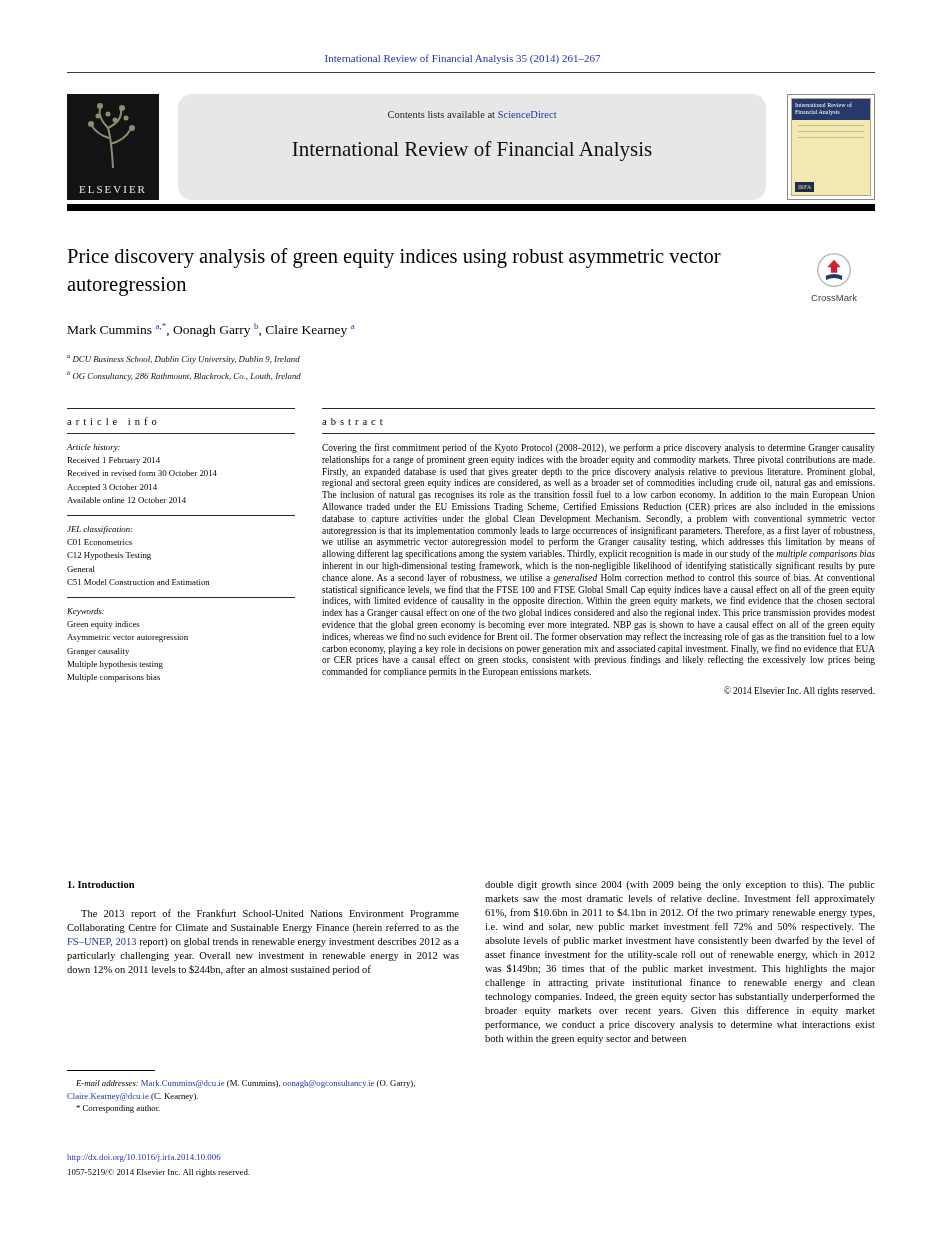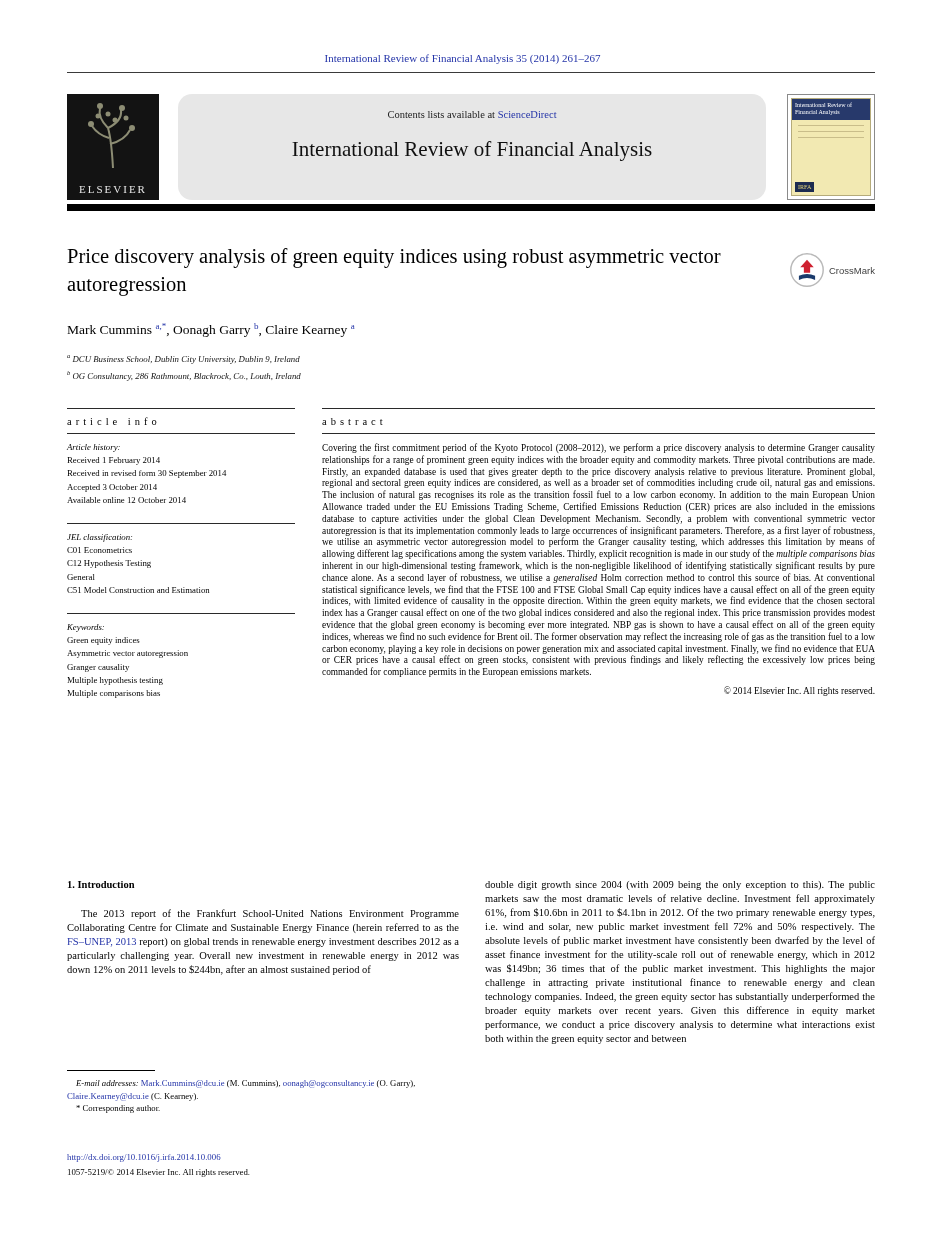--- a/index.html
+++ b/index.html
@@ -21,33 +21,33 @@
   .cover { position:absolute; right:0; top:0; width:88px; height:106px; border:1px solid #8a8a8a; background:#fff; }
   .cover-inner { position:absolute; left:3px; top:3px; right:3px; bottom:3px; border:1px solid #b5ab7a; background:#f2e9b2; }
   .cover-band { background:#27396b; color:#fff; font-size:6px; line-height:7px; padding:3px 3px 4px; text-align:left; }
   .cover-line { height:1px; background:#c9bd8a; margin:5px 6px 0; }
   .cover-irfa { position:absolute; left:3px; bottom:3px; background:#1c2b50; color:#e8d87a; font-size:6px; padding:2px 3px; }
 
   .black-bar { position:absolute; top:204px; left:67px; width:808px; height:7px; background:var(--bar,#000); }
 
   .article-title { position:absolute; top:243px; left:67px; width:690px; font-size:20.5px; line-height:27.5px; color:#000; }
 
-  .crossmark { position:absolute; top:252px; left:789px; width:90px; display:flex; align-items:center; gap:4px; cursor:pointer; }
+  .crossmark { position:absolute; top:252px; left:789px; width:90px; display:flex; align-items:center; gap:4px; cursor:pointer;flex-direction:column; }
   .crossmark-label { font-family:"Liberation Sans", sans-serif; font-size:9.5px; color:#3f3f3f; }
 
   .authors { position:absolute; top:320px; left:67px; font-size:13.5px; }
   .authors sup { font-size:9px; color:var(--link,#2434a8); }
   .affils { position:absolute; top:349px; left:67px; font-size:8.8px; font-style:italic; line-height:13.5px; color:#111; }
   .affils sup { font-size:6.5px; }
 
   .info-abs { position:absolute; top:408px; left:67px; width:808px; display:flex; }
   .info-col { width:228px; margin-right:27px; }
   .abs-col  { width:553px; }
   .col-head { border-top:1px solid #2a2a2a; border-bottom:1px solid #2a2a2a; padding:7px 0 6px; font-size:10.5px; letter-spacing:4px; color:#000; }
-  .info-section { padding:7px 0 16px; font-size:8.8px; line-height:13.2px; }
+  .info-section { padding:7px 0 8px; font-size:8.8px; line-height:13.2px; }
   .info-section.ruled { border-bottom:1px solid #2a2a2a; }
   .info-label { font-style:italic; }
   .abstract-text { padding-top:9px; font-size:9.35px; line-height:11.8px; text-align:justify; }
   .abstract-copyright { margin-top:7px; font-size:9.35px; text-align:right; }
 
   .body-col-left  { position:absolute; top:878px; left:67px;  width:392px; font-size:10.5px; line-height:14px; text-align:justify; }
   .body-col-right { position:absolute; top:878px; left:485px; width:390px; font-size:10.5px; line-height:14px; text-align:justify; }
   .section-heading { font-weight:bold; font-size:10.5px; margin-bottom:15px; text-align:left; }
   .indent-par { text-indent:14px; }
 
@@ -129,21 +129,21 @@
     <div><sup>a</sup><span> DCU Business School, Dublin City University, Dublin 9, Ireland</span></div>
     <div><sup>b</sup><span> OG Consultancy, 286 Rathmount, Blackrock, Co., Louth, Ireland</span></div>
   </div>
 
   <div class="info-abs">
     <div class="info-col">
       <div class="col-head">article info</div>
       <div class="info-section ruled">
         <div class="info-label">Article history:</div>
         <div>Received 1 February 2014</div>
-        <div>Received in revised form 30 September 2014</div>
+        <div>Received in revised form 30 October 2014</div>
         <div>Accepted 3 October 2014</div>
         <div>Available online 12 October 2014</div>
       </div>
       <div class="info-section ruled">
         <div class="info-label">JEL classification:</div>
         <div>C01 Econometrics</div>
         <div>C12 Hypothesis Testing</div>
         <div>General</div>
         <div>C51 Model Construction and Estimation</div>
       </div>

